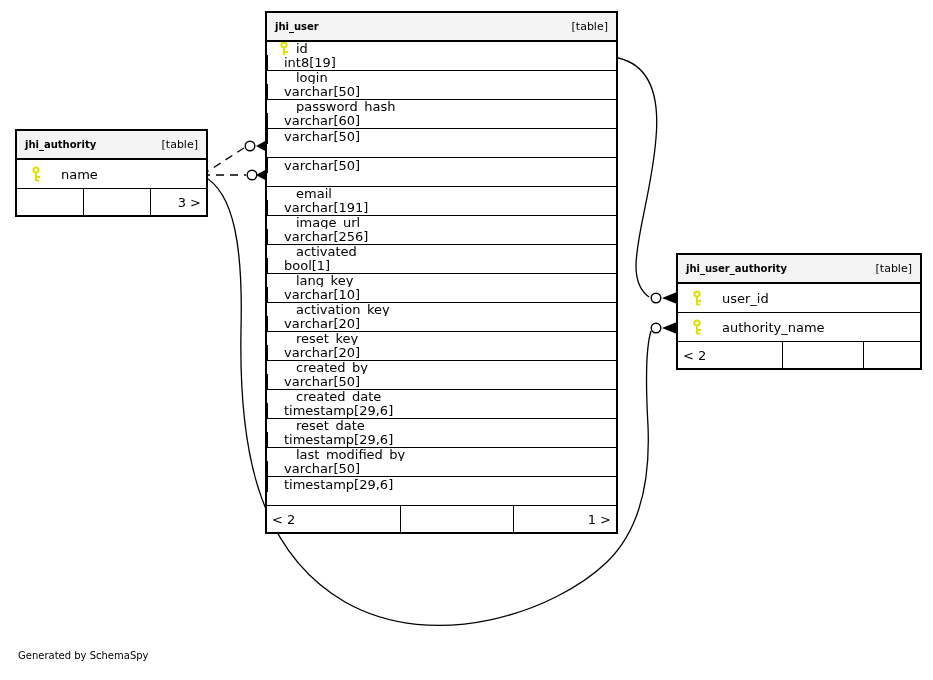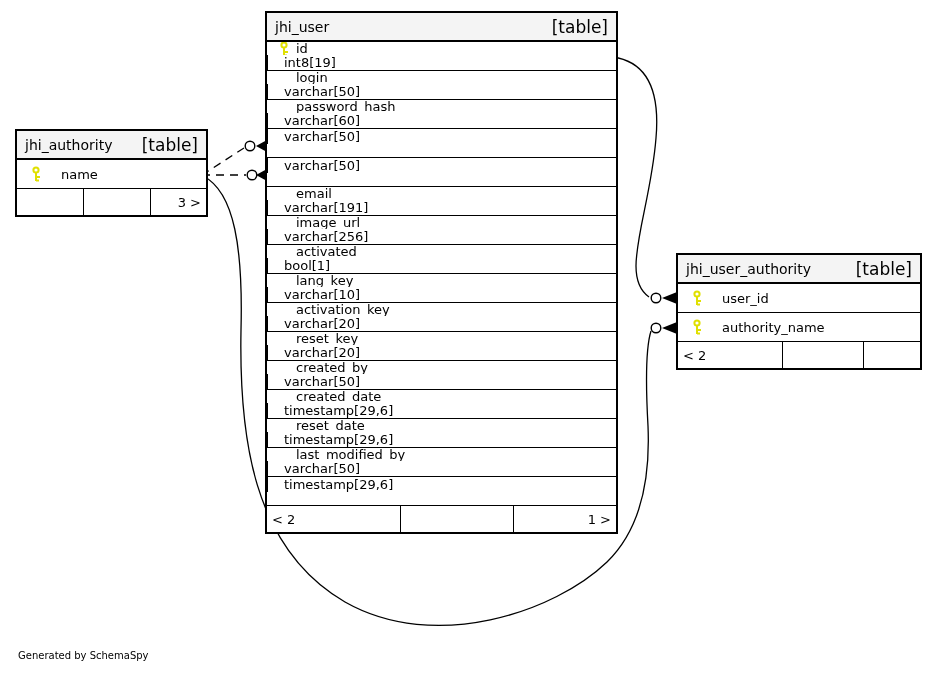--- a/index.html
+++ b/index.html
@@ -12,22 +12,22 @@
 
   .table-box{
     position:absolute;background:#fff;border:2px solid #000;z-index:1;
     font-size:13px;
   }
   .tbl-header{
     display:flex;justify-content:space-between;align-items:center;
     background:#f4f4f4;border-bottom:2px solid #000;
     height:27px;padding:0 8px;
   }
-  .tbl-title{font-weight:normal;font-size:14px;cursor:pointer;}
-  .tbl-badge{font-size:17px;font-weight:normal;}
+  .tbl-title{font-weight:bold;font-size:10px;cursor:pointer;}
+  .tbl-badge{font-size:11px;font-weight:normal;}
   .tbl-row{
     display:flex;align-items:stretch;height:28px;border-bottom:1px solid #000;
     background:#fff;
     flex-direction:column;
   }
   .cell-name{flex:1;display:flex;align-items:center;padding-left:12px;overflow:hidden;}
   .wide-indent .cell-name{padding-left:14px;}
   .key-slot{width:17px;display:flex;align-items:center;flex:none;}
   .wide-indent .key-slot{width:30px;}
   .cell-type{width:130px;flex:none;border-left:1px solid #000;display:flex;align-items:center;padding-left:16px;}

